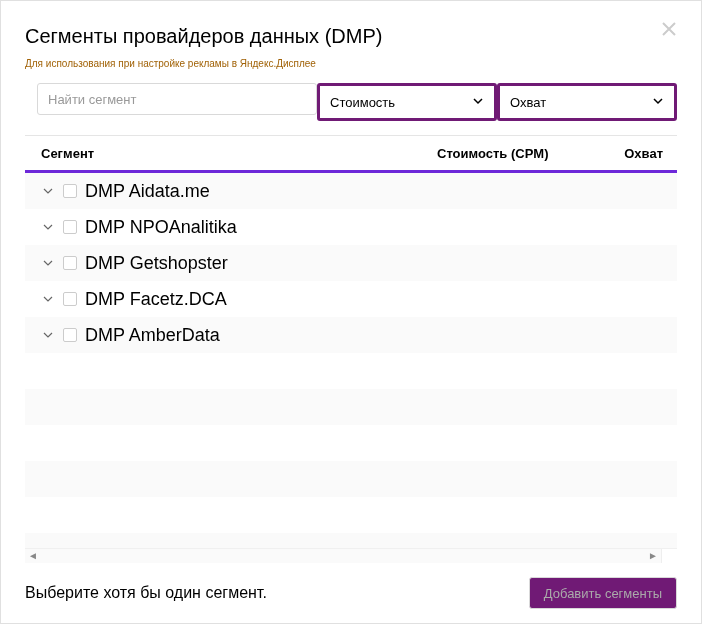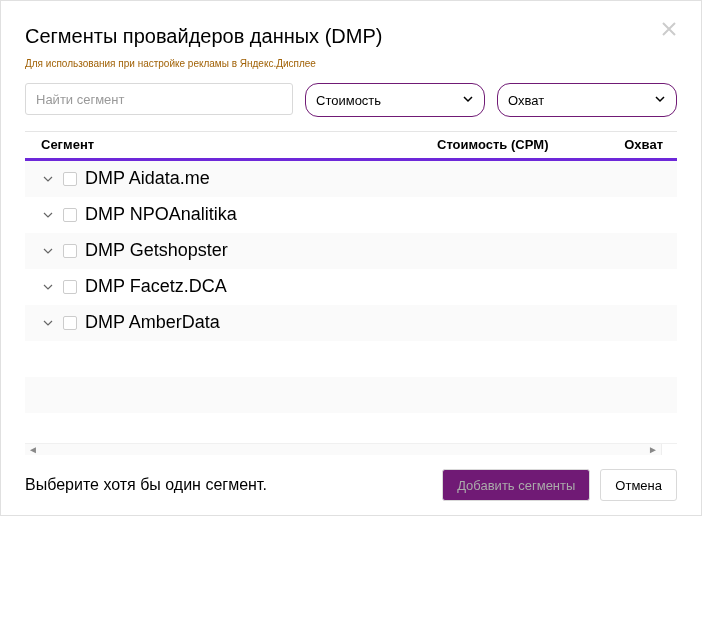--- a/index.html
+++ b/index.html
@@ -5,21 +5,21 @@
   * { box-sizing: border-box; }
   html, body {
     margin: 0; padding: 0;
     font-family: Arial, Helvetica, sans-serif;
     font-size: 13px;
     color: #000;
     background: #fff;
   }
   .dialog {
     width: 702px;
-    height: 516px;
+    height: 624px;
     border: 1px solid #e0e0e0;
     display: flex;
     flex-direction: column;
     position: relative;
   }
   .dialog-body {
     padding: 24px 24px 0 24px;
     flex: 1 1 auto;
     display: flex;
     flex-direction: column;
@@ -41,38 +41,38 @@
     margin: 0 0 10px 0;
     color: #000;
   }
   .subtitle {
     font-size: 10px;
     color: #a16207;
     margin: 0 0 14px 0;
   }
   .filters {
     display: flex;
-    gap: 12px;
     margin-bottom: 14px;
+    margin-left: 12px;
   }
   .search-input {
     flex: 1 1 auto;
     height: 32px;
     border: 1px solid #d9d9d9;
     border-radius: 3px;
     padding: 0 10px;
     font-size: 13px;
     outline: none;
   }
   .search-input::placeholder { color: #999; }
   .select {
     width: 180px;
     height: 32px;
-    border: 1px solid #701a75;
-    border-radius: 13px;
+    border: 3px solid #701a75;
+    border-radius: 3px;
     padding: 16px 10px;
     display: flex;
     align-items: center;
     justify-content: space-between;
     cursor: pointer;
     font-size: 13px;
     background: #fff;
   }
   .select .chev {
     color: #000;
@@ -338,18 +338,15 @@
       <div class="arrow">►</div>
       <div class="corner"></div>
     </div>
   </div>
 
   <div class="footer">
     <div class="msg">Выберите хотя бы один сегмент.</div>
     <button class="btn disabled">
       <span>Добавить сегменты</span>
     </button>
-    <button class="btn">
-      <span>Отмена</span>
-    </button>
   </div>
 
 </div>
 
 </body></html>

